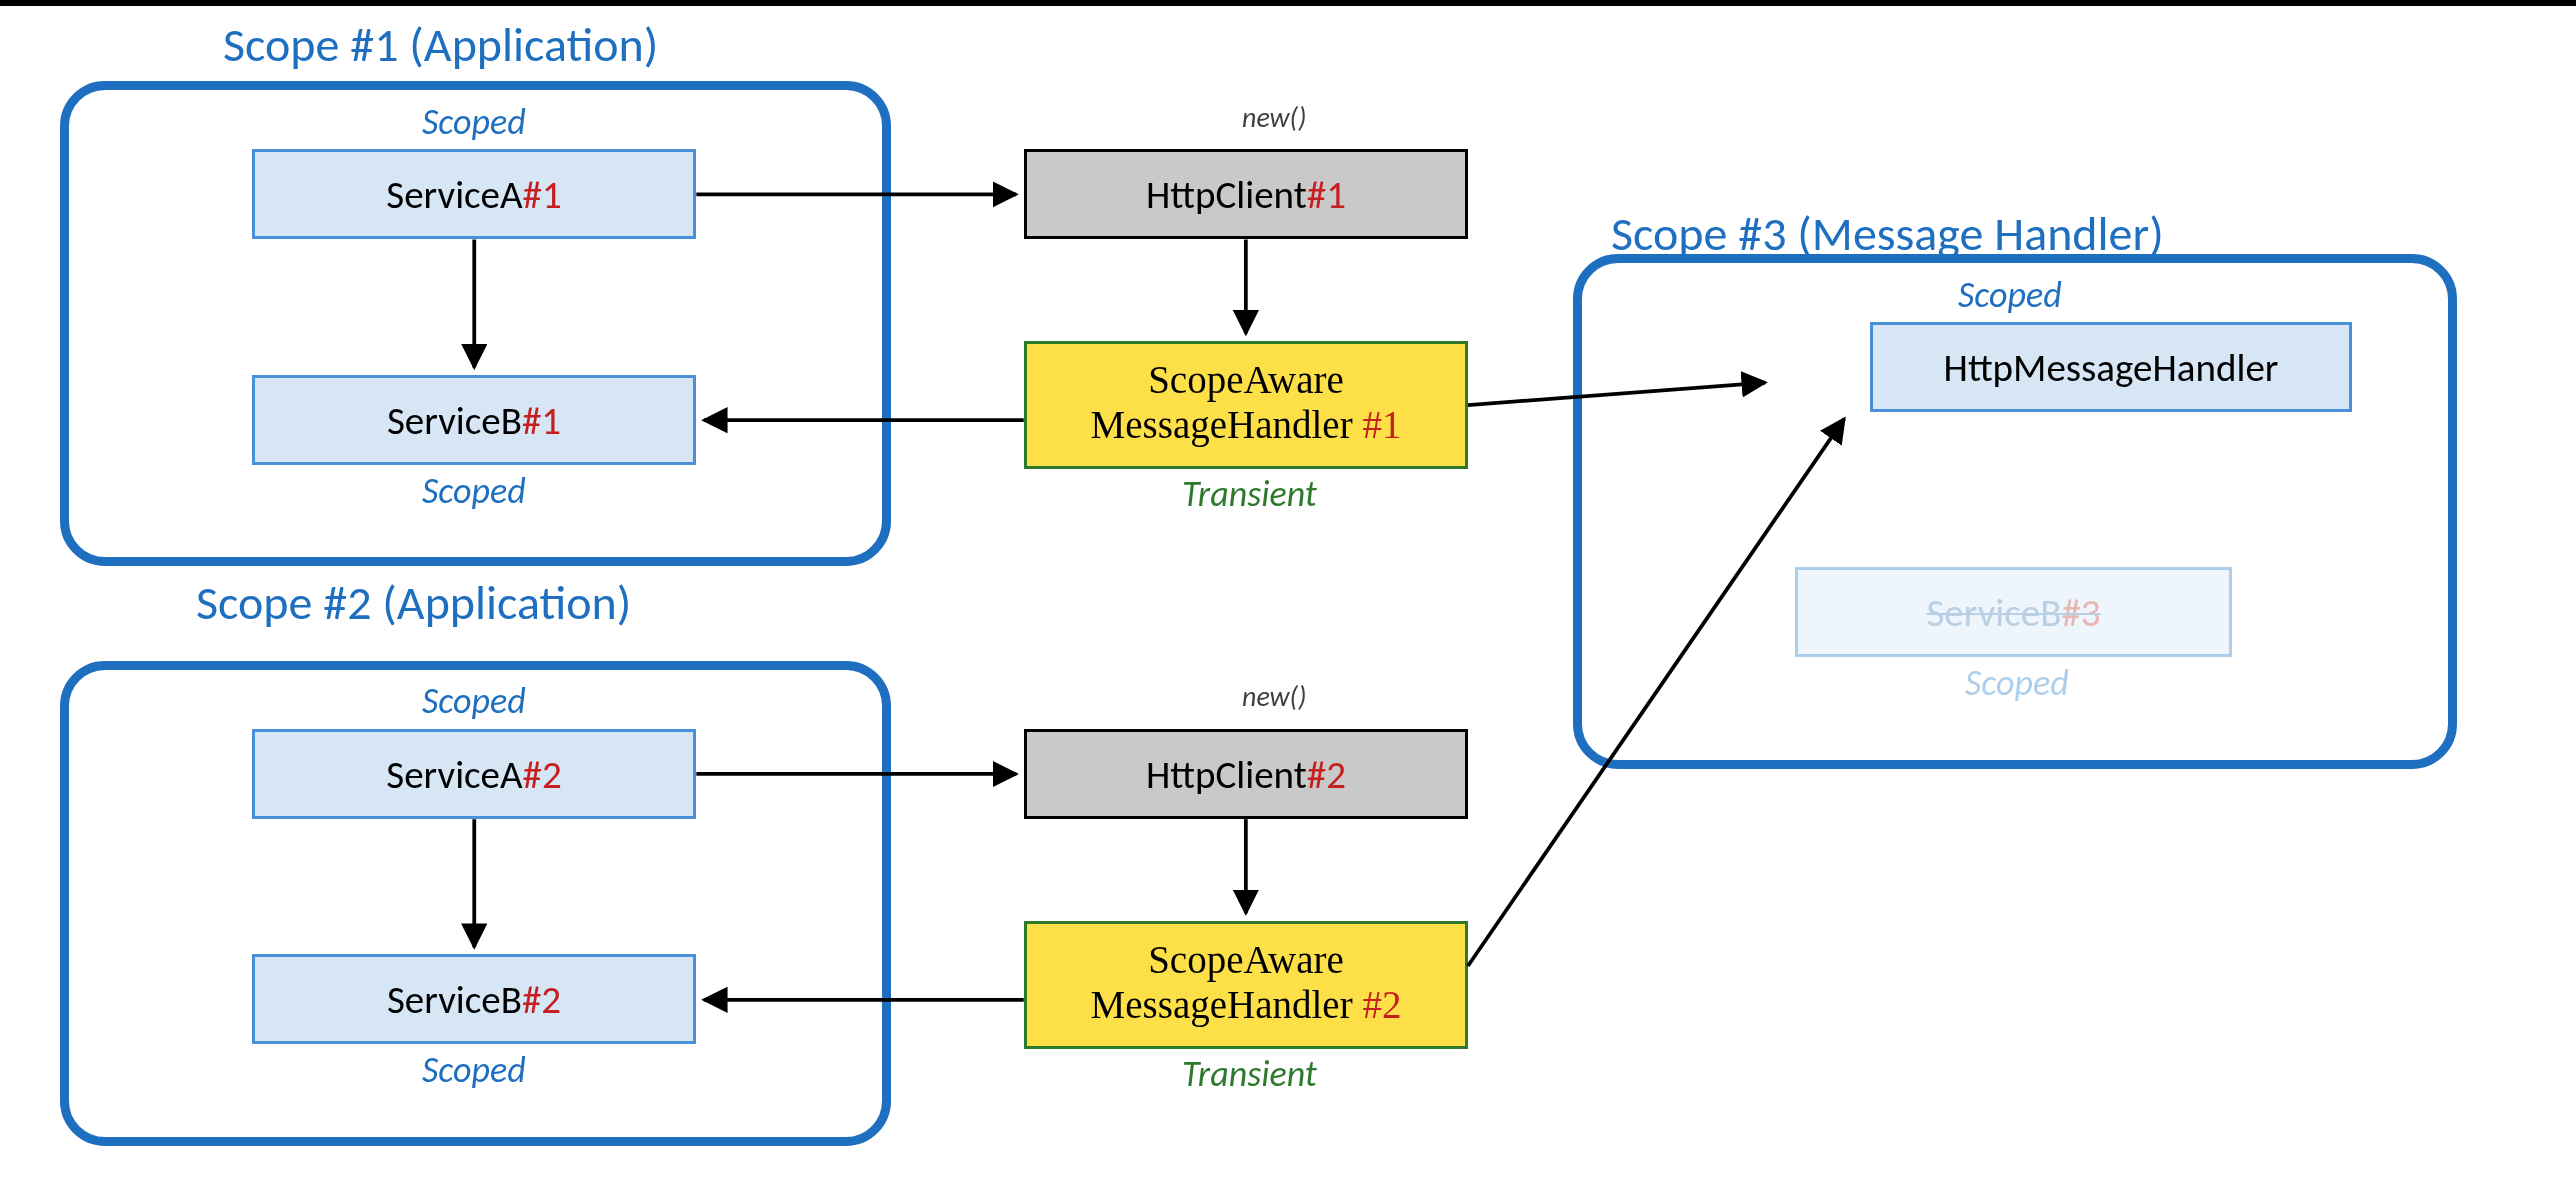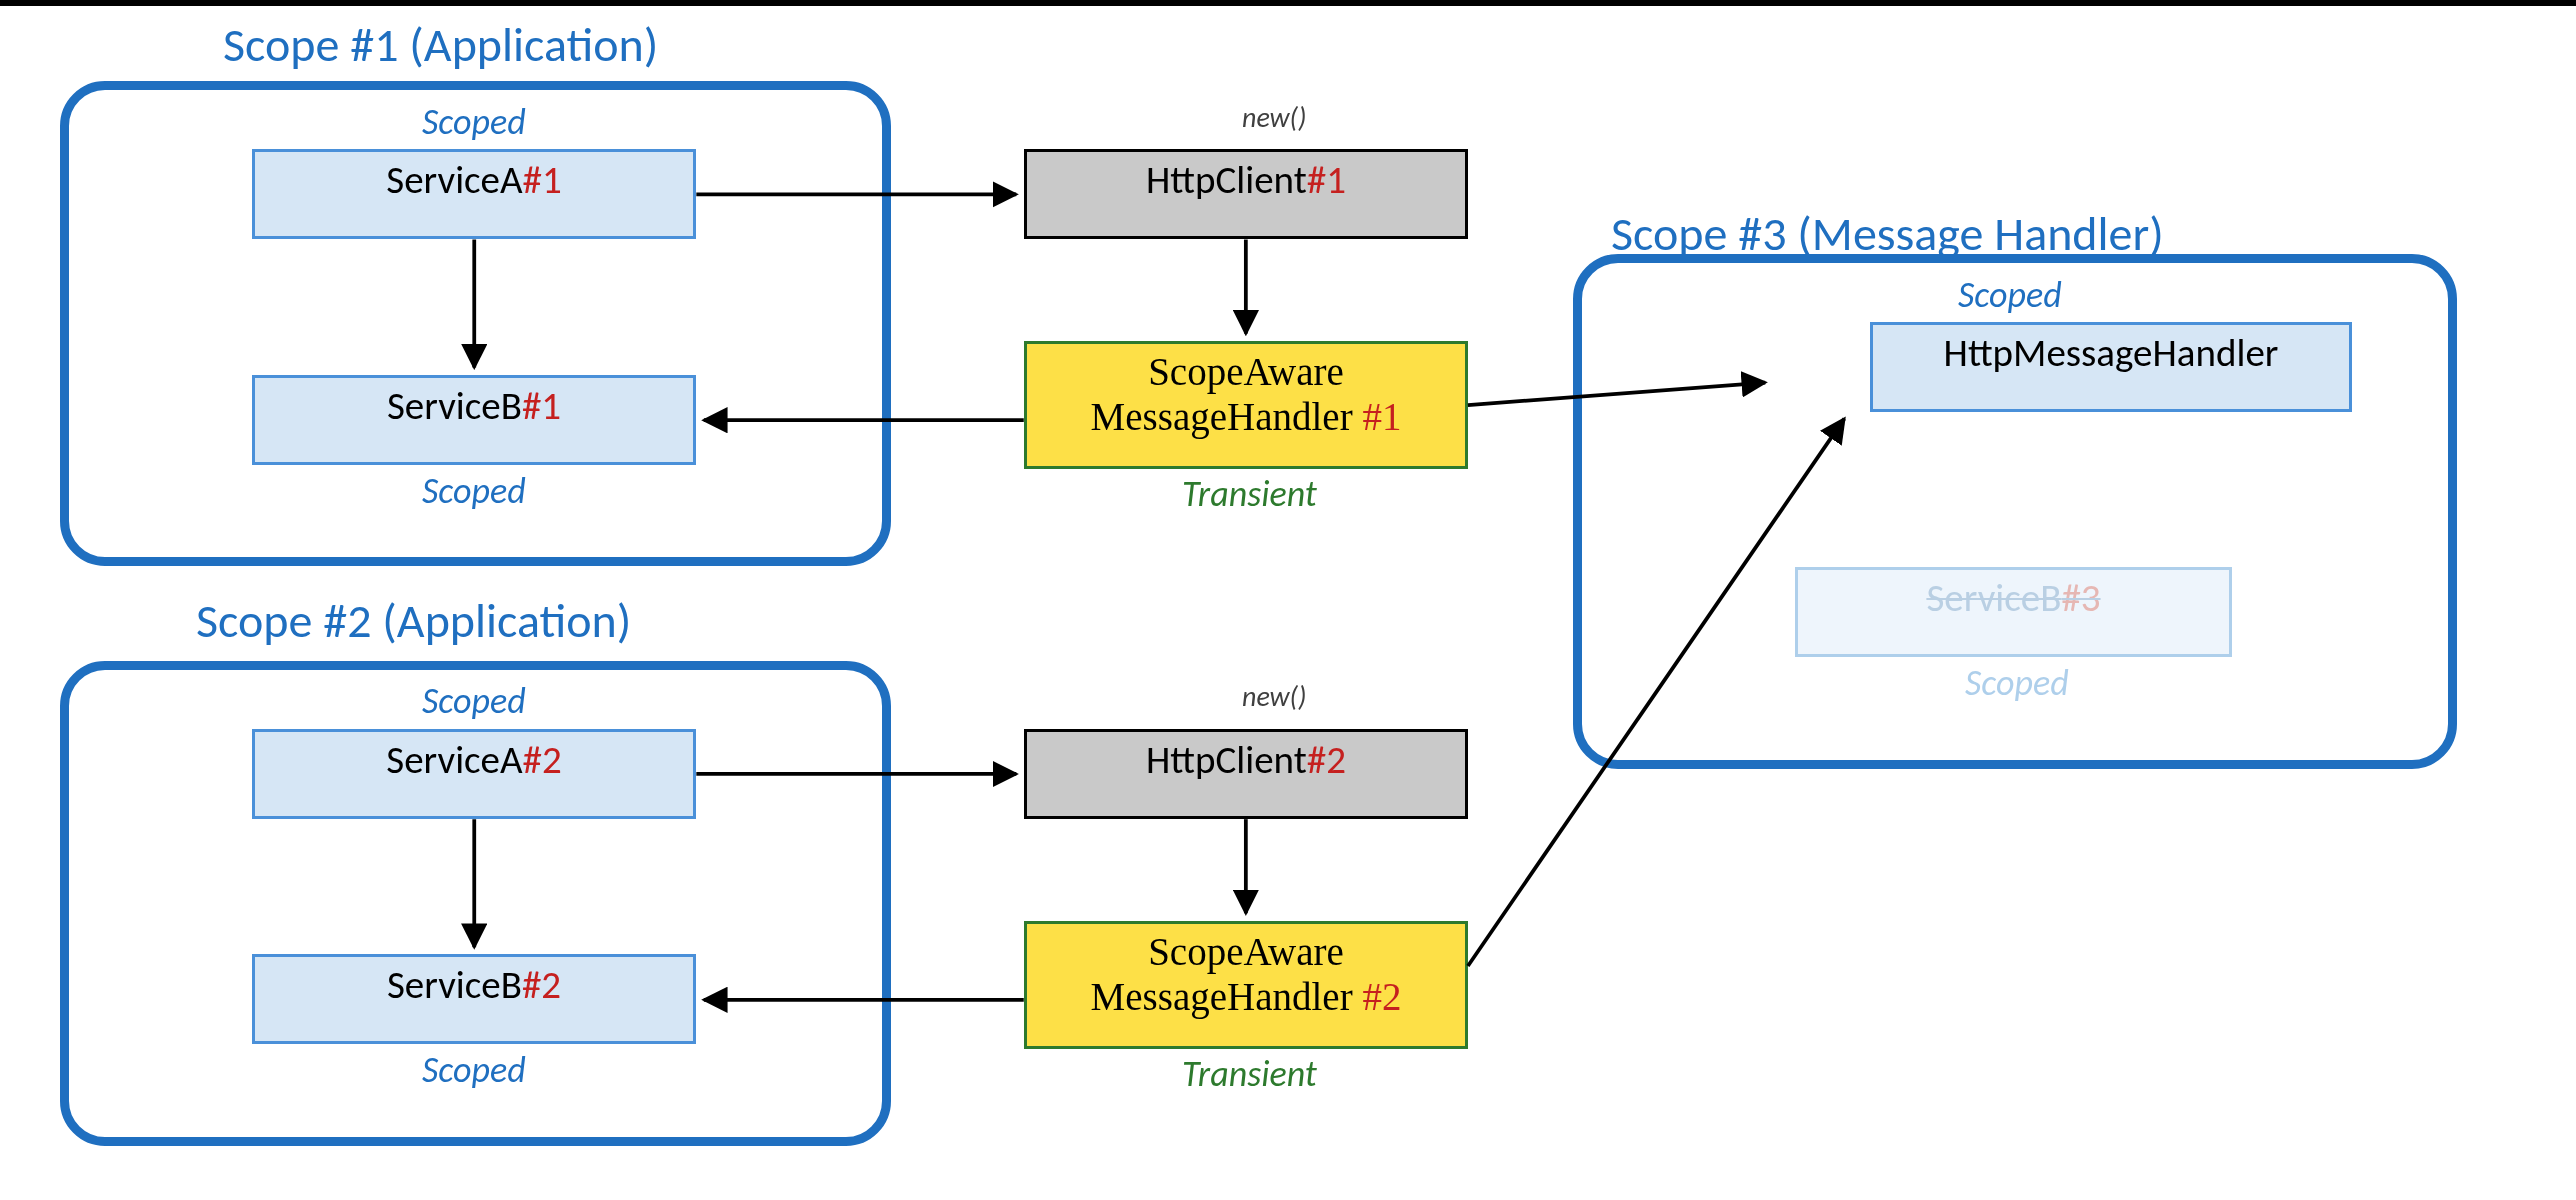--- a/index.html
+++ b/index.html
@@ -47,26 +47,26 @@
   .lifetime-label.blue  { color: #1f6fc0; }
   .lifetime-label.green { color: #2d7a2d; }
   .lifetime-label.faded { color: #aecfeb; }
 
   .node {
     position: absolute;
     border: 3px solid #000;
     font-size: 39px;
     line-height: 1.15;
     display: flex;
-    align-items: flex-start;
+    align-items: flex-end;
     justify-content: center;
     text-align: center;
     white-space: nowrap;
     box-sizing: border-box;
-    padding: 6px 9px;
+    padding: 18px 9px;
   }
   .node .instno { color: #c5201f; }
   .node.blue  { background: #d6e6f5; border-color: #4a90d9; }
   .node.gray  { background: #c9c9c9; border-color: #000; }
   .node.green { background: #fde047; border-color: #2d7a2d; font-family: Liberation Serif, serif; }
   .node.faded {
     background: #eef5fc;
     border-color: #aecfeb;
     color: #b9cfe3;
     text-decoration: line-through;
@@ -110,21 +110,21 @@
   </div>
 
   <div class="node green" style="left:1024px; top:335px; width:444px; height:128px;">
     <span>
       <span>ScopeAware</span><br>
       <span>MessageHandler</span><span class="instno"> #1</span>
     </span>
   </div>
   <div class="lifetime-label green" style="left:1174px; top:470px;">Transient</div>
 
-  <div class="scope-title" style="left:196px; top:591px;">Scope #2 (Application)</div>
+  <div class="scope-title" style="left:196px; top:573px;">Scope #2 (Application)</div>
   <div class="scope-box" style="left:60px; top:655px; width:813px; height:467px;"></div>
 
   <div class="lifetime-label blue" style="left:414px; top:677px;">Scoped</div>
   <div class="node blue" style="left:252px; top:723px; width:444px; height:90px;">
     <span>ServiceA</span>
       <span class="instno"> #2</span>
   </div>
 
   <div class="node blue" style="left:252px; top:948px; width:444px; height:90px;">
     <span>ServiceB</span>

